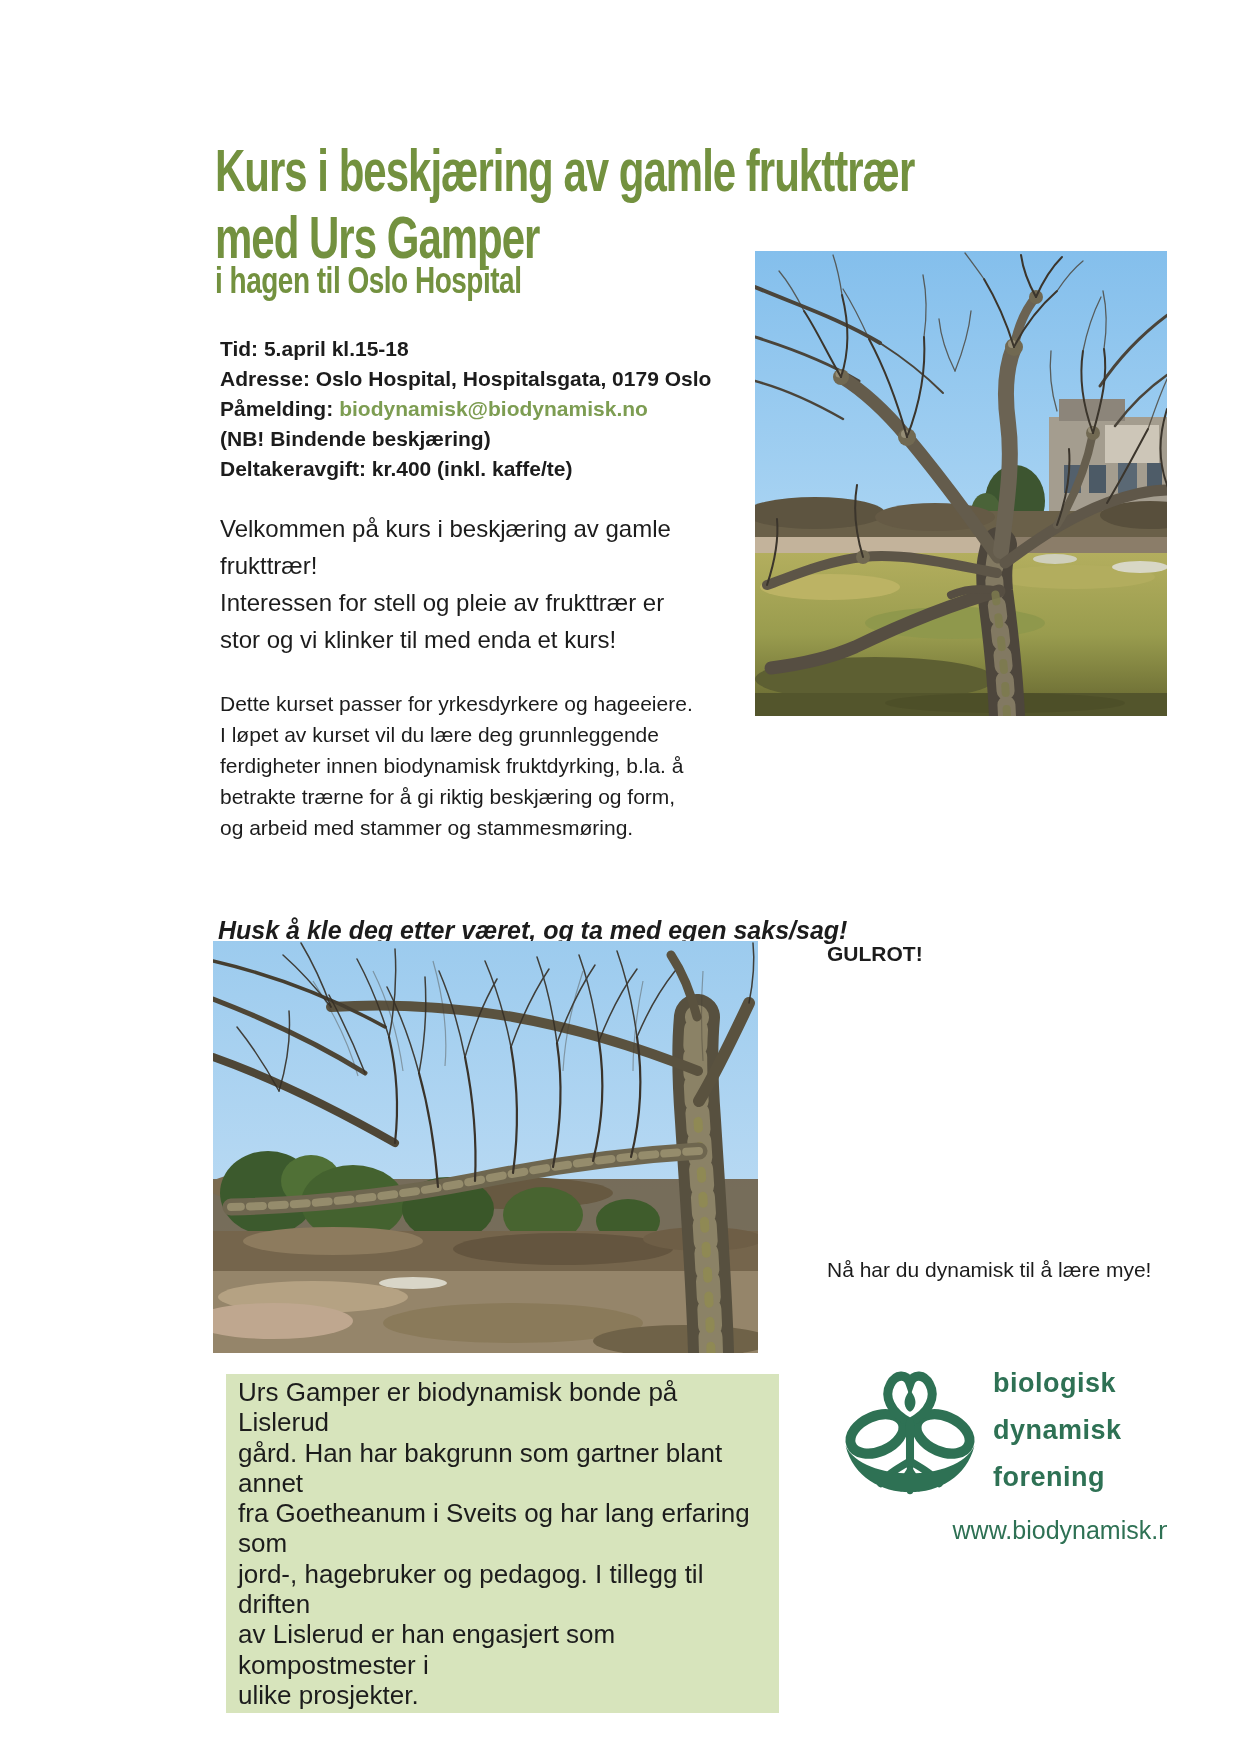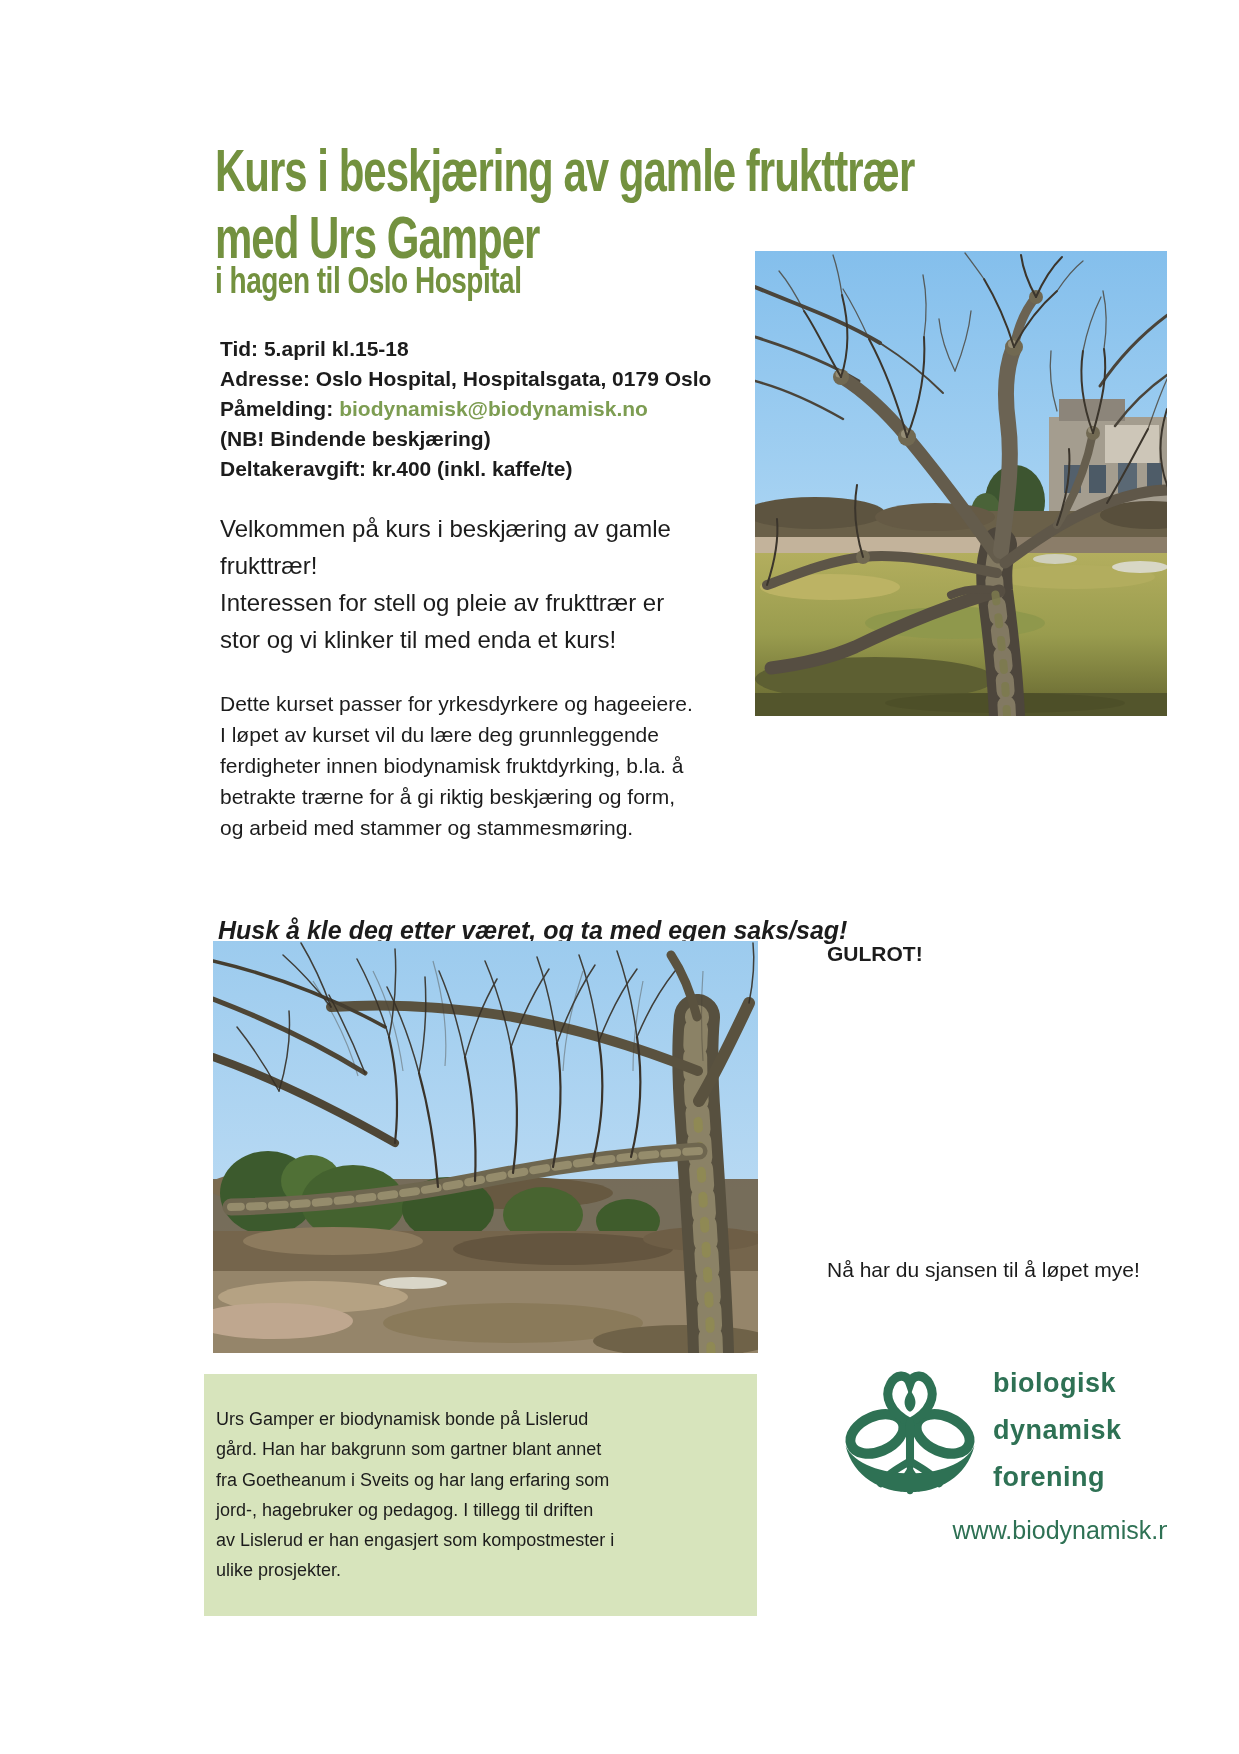--- a/index.html
+++ b/index.html
@@ -22,24 +22,24 @@
   .info .email { color:var(--email-green,#7d9d52); margin-left:6px; }
   
   .welcome  { position:absolute; left:148px; top:502px;  font-size:24px;  line-height:37px;   white-space:pre-line; }
   .course   { position:absolute; left:148px; top:680px;  font-size:21px;  line-height:31px; white-space:pre-line; }
   .reminder { position:absolute; left:146px; top:908px;  font-size:25px;  font-style:italic; font-weight:600; white-space:nowrap; }
   .gulrot-heading { position:absolute; left:755px; top:934px;  font-size:21px; font-weight:bold; }
   .gulrot-body    { position:absolute; left:755px; top:982px;  font-size:21px; line-height:28.4px; white-space:pre-line; width:345px; }
   .gulrot-closing { position:absolute; left:755px; top:1250px; font-size:21px; white-space:nowrap; }
   
   .bio-box {
-    position:absolute; left:132px; top:1366px; width:553px; min-height:206px;
-    box-sizing:border-box; padding:30px 12px;
+    position:absolute; left:154px; top:1366px; width:553px; min-height:206px;
+    box-sizing:border-box; padding:3px 12px;
     background:var(--box-bg,#d7e4bc);
-    font-size:18px; line-height:30.3px; white-space:pre-line;
+    font-size:26px; line-height:30.3px; white-space:pre-line;
   }
   
   .logo-flower { position:absolute; left:762px; top:1352px; width:152px; height:145px; }
   .logo-name {
     position:absolute; left:921px; top:1352px;
     font-size:27px; font-weight:bold; line-height:47px;
     color:var(--logo-green,#2e7154); white-space:pre-line; letter-spacing:0.5px;
   }
   .website {
     position:absolute; left:752px; top:1508px; width:362px; text-align:right;
@@ -180,21 +180,21 @@
       <path d="M49,60 C42,46 34,32 24,20"></path>
       <path d="M87,44 C85,30 82,16 78,4"></path>
       <path d="M328,100 C332,80 338,62 346,46"></path>
       <path d="M302,160 C296,140 294,120 296,100"></path>
       <path d="M200,120 C208,100 214,80 216,60"></path>
       <path d="M200,120 C192,104 186,88 184,68"></path>
     </g>
   </svg>
 
   <div class="gulrot-heading">GULROT!</div>
-  <div class="gulrot-closing">Nå har du sjansen til å løpet mye!</div>
+  <div class="gulrot-closing">Nå har du dynamisk til å lære mye!</div>
 
   <svg class="photo photo-bottom" viewBox="0 0 545 412" preserveAspectRatio="none" aria-hidden="true">
     <defs>
       <linearGradient id="skyB" x1="0" y1="0" x2="0" y2="1">
         <stop offset="0" stop-color="#9ccbee"></stop>
           <stop offset="1" stop-color="#c9e2f6"></stop>
       </linearGradient>
     </defs>
     <rect width="545" height="412" fill="url(#skyB)"></rect>
     <rect x="0" y="238" width="545" height="52" fill="#6f6149" opacity="0.9"></rect>

